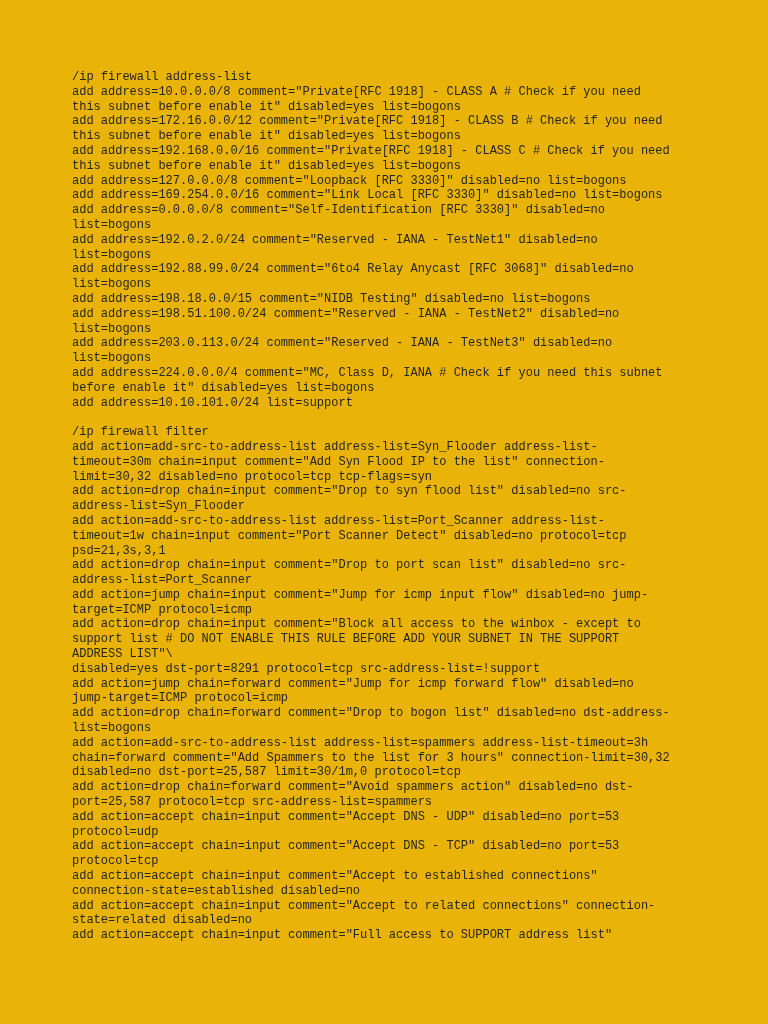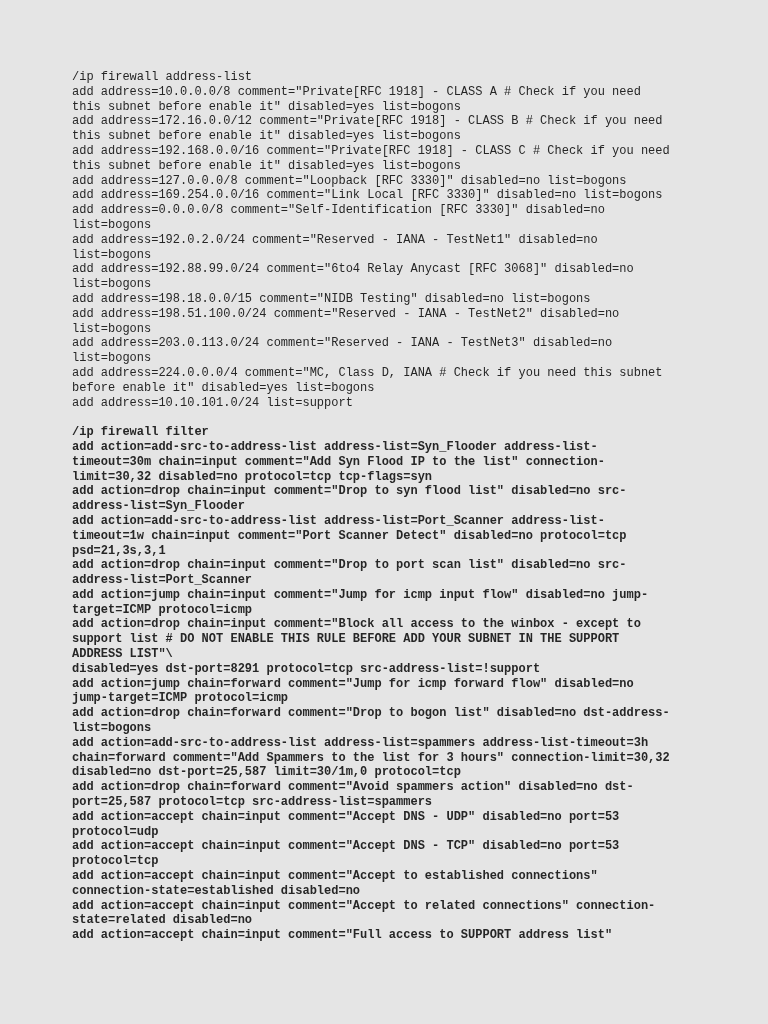--- a/index.html
+++ b/index.html
@@ -9,36 +9,35 @@
   }
   body {
     width: 768px;
     height: 1024px;
     font-family: "Liberation Mono", "DejaVu Sans Mono", monospace;
   }
   .doc-page {
     position: relative;
     width: 768px;
     height: 1024px;
-    background: #e5e5e5;
+    background: #eab308;
     overflow: hidden;
   }
   .code-area {
     position: absolute;
     left: 72px;
     top: 70px;
     font-size: 12px;
     line-height: 14.8px;
     color: #262626;
     white-space: pre;
     letter-spacing: 0;
   }
   .code-block + .code-block {
     margin-top: 14.8px; 
-    font-weight: bold;
   }
   .code-line {
     height: 14.8px;
   }
 </style>
 </head>
 <body>
 
 <div class="doc-page">
   <div class="code-area" id="code-area"><div class="code-block"><div class="code-line">/ip firewall address-list</div><div class="code-line">add address=10.0.0.0/8 comment="Private[RFC 1918] - CLASS A # Check if you need</div><div class="code-line">this subnet before enable it" disabled=yes list=bogons</div><div class="code-line">add address=172.16.0.0/12 comment="Private[RFC 1918] - CLASS B # Check if you need</div><div class="code-line">this subnet before enable it" disabled=yes list=bogons</div><div class="code-line">add address=192.168.0.0/16 comment="Private[RFC 1918] - CLASS C # Check if you need</div><div class="code-line">this subnet before enable it" disabled=yes list=bogons</div><div class="code-line">add address=127.0.0.0/8 comment="Loopback [RFC 3330]" disabled=no list=bogons</div><div class="code-line">add address=169.254.0.0/16 comment="Link Local [RFC 3330]" disabled=no list=bogons</div><div class="code-line">add address=0.0.0.0/8 comment="Self-Identification [RFC 3330]" disabled=no</div><div class="code-line">list=bogons</div><div class="code-line">add address=192.0.2.0/24 comment="Reserved - IANA - TestNet1" disabled=no</div><div class="code-line">list=bogons</div><div class="code-line">add address=192.88.99.0/24 comment="6to4 Relay Anycast [RFC 3068]" disabled=no</div><div class="code-line">list=bogons</div><div class="code-line">add address=198.18.0.0/15 comment="NIDB Testing" disabled=no list=bogons</div><div class="code-line">add address=198.51.100.0/24 comment="Reserved - IANA - TestNet2" disabled=no</div><div class="code-line">list=bogons</div><div class="code-line">add address=203.0.113.0/24 comment="Reserved - IANA - TestNet3" disabled=no</div><div class="code-line">list=bogons</div><div class="code-line">add address=224.0.0.0/4 comment="MC, Class D, IANA # Check if you need this subnet</div><div class="code-line">before enable it" disabled=yes list=bogons</div><div class="code-line">add address=10.10.101.0/24 list=support</div></div><div class="code-block"><div class="code-line">/ip firewall filter</div><div class="code-line">add action=add-src-to-address-list address-list=Syn_Flooder address-list-</div><div class="code-line">timeout=30m chain=input comment="Add Syn Flood IP to the list" connection-</div><div class="code-line">limit=30,32 disabled=no protocol=tcp tcp-flags=syn</div><div class="code-line">add action=drop chain=input comment="Drop to syn flood list" disabled=no src-</div><div class="code-line">address-list=Syn_Flooder</div><div class="code-line">add action=add-src-to-address-list address-list=Port_Scanner address-list-</div><div class="code-line">timeout=1w chain=input comment="Port Scanner Detect" disabled=no protocol=tcp</div><div class="code-line">psd=21,3s,3,1</div><div class="code-line">add action=drop chain=input comment="Drop to port scan list" disabled=no src-</div><div class="code-line">address-list=Port_Scanner</div><div class="code-line">add action=jump chain=input comment="Jump for icmp input flow" disabled=no jump-</div><div class="code-line">target=ICMP protocol=icmp</div><div class="code-line">add action=drop chain=input comment="Block all access to the winbox - except to</div><div class="code-line">support list # DO NOT ENABLE THIS RULE BEFORE ADD YOUR SUBNET IN THE SUPPORT</div><div class="code-line">ADDRESS LIST"\</div><div class="code-line">disabled=yes dst-port=8291 protocol=tcp src-address-list=!support</div><div class="code-line">add action=jump chain=forward comment="Jump for icmp forward flow" disabled=no</div><div class="code-line">jump-target=ICMP protocol=icmp</div><div class="code-line">add action=drop chain=forward comment="Drop to bogon list" disabled=no dst-address-</div><div class="code-line">list=bogons</div><div class="code-line">add action=add-src-to-address-list address-list=spammers address-list-timeout=3h</div><div class="code-line">chain=forward comment="Add Spammers to the list for 3 hours" connection-limit=30,32</div><div class="code-line">disabled=no dst-port=25,587 limit=30/1m,0 protocol=tcp</div><div class="code-line">add action=drop chain=forward comment="Avoid spammers action" disabled=no dst-</div><div class="code-line">port=25,587 protocol=tcp src-address-list=spammers</div><div class="code-line">add action=accept chain=input comment="Accept DNS - UDP" disabled=no port=53</div><div class="code-line">protocol=udp</div><div class="code-line">add action=accept chain=input comment="Accept DNS - TCP" disabled=no port=53</div><div class="code-line">protocol=tcp</div><div class="code-line">add action=accept chain=input comment="Accept to established connections"</div><div class="code-line">connection-state=established disabled=no</div><div class="code-line">add action=accept chain=input comment="Accept to related connections" connection-</div><div class="code-line">state=related disabled=no</div><div class="code-line">add action=accept chain=input comment="Full access to SUPPORT address list"</div></div></div>

